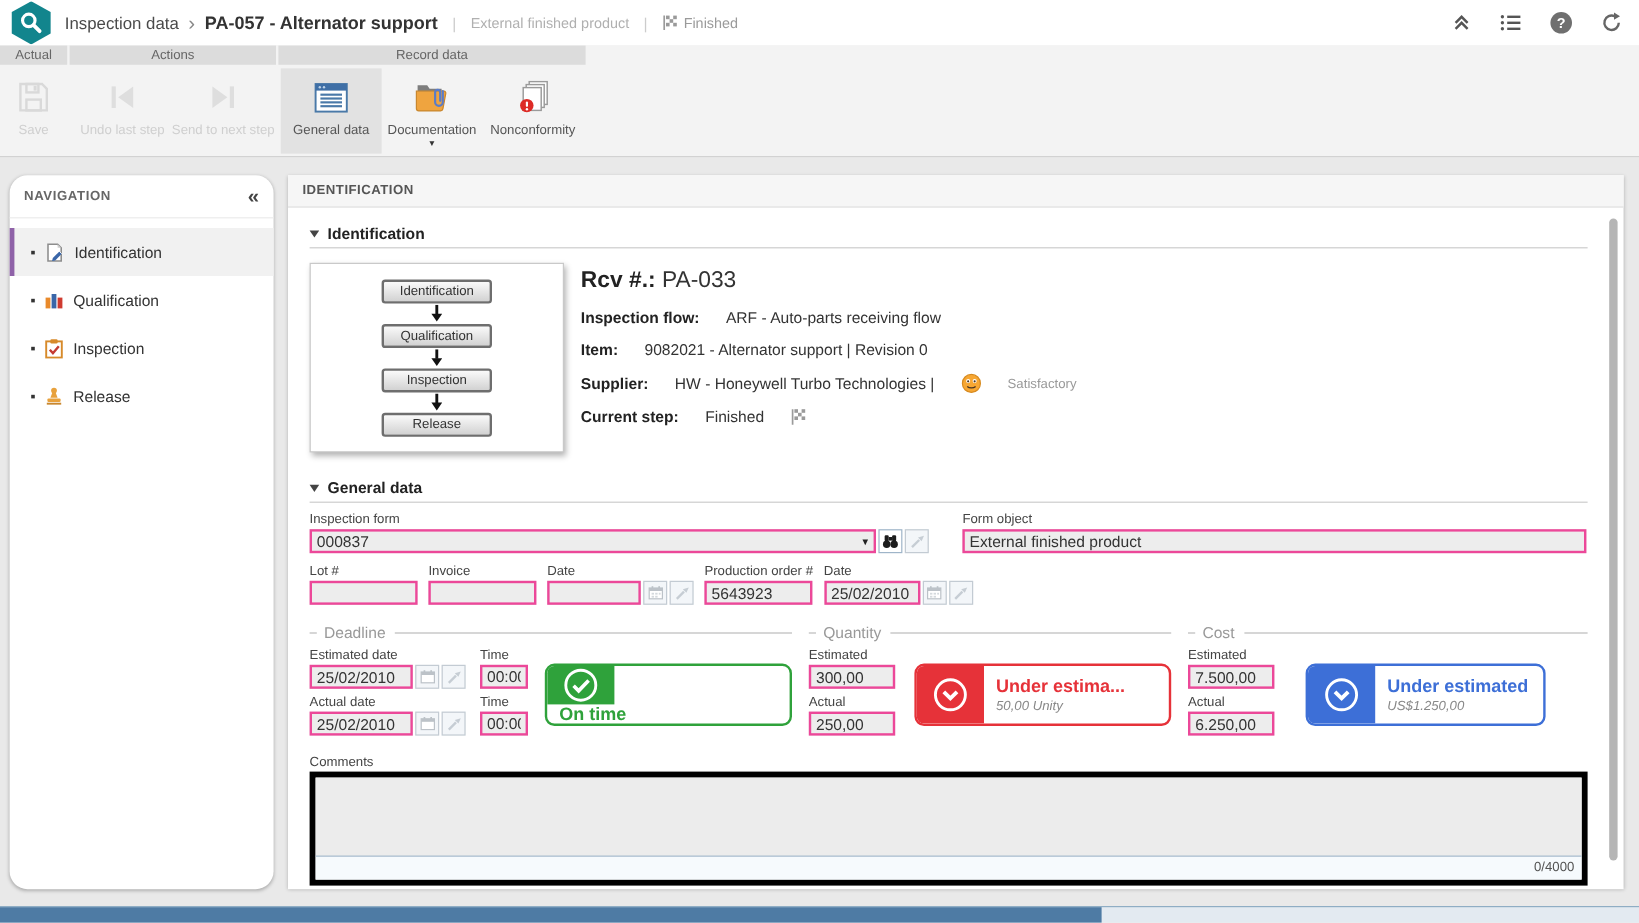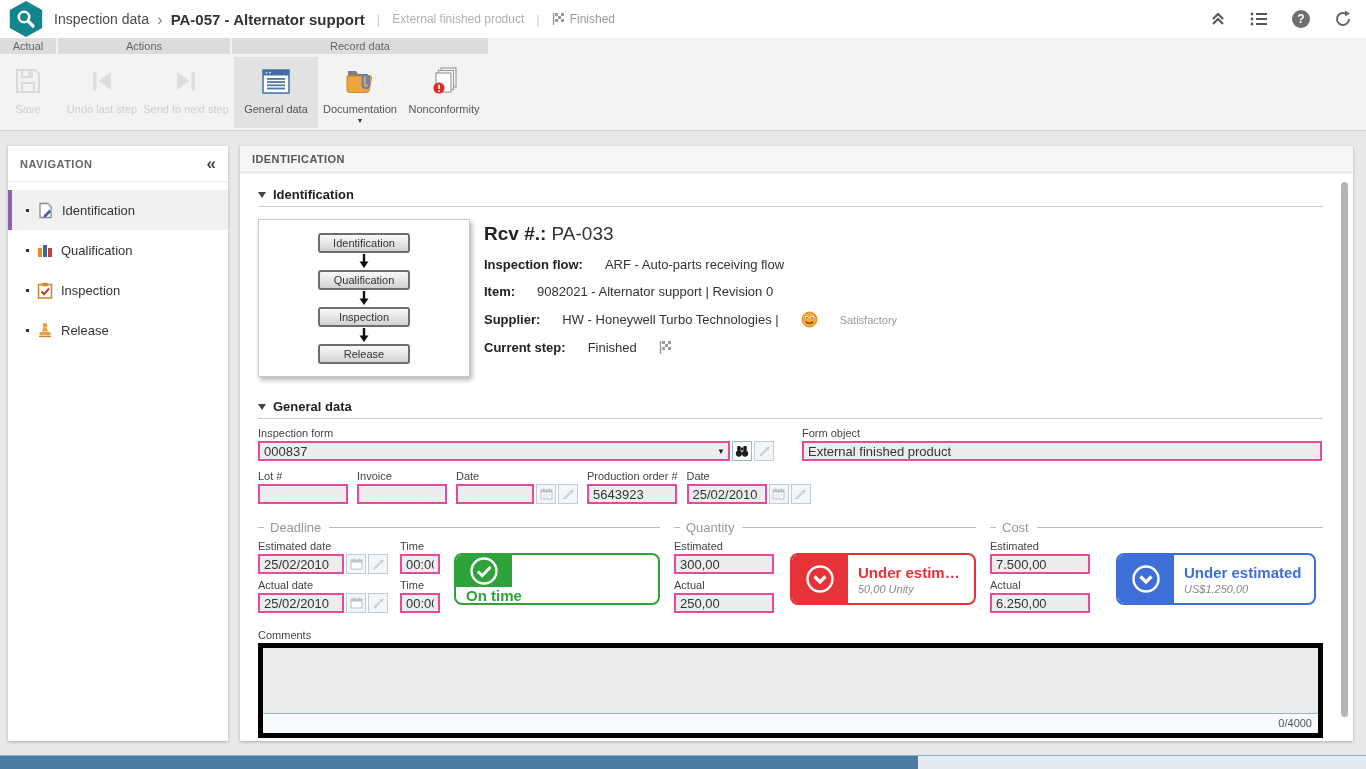--- a/index.html
+++ b/index.html
@@ -29,21 +29,21 @@
   .tbtn.disabled .tlabel { color:#cfcfcf; }
   .tbtn.selected { background:#e2e2e2; }
   .tbtn.narrow { width:52px; }
   .tbtn .drop-caret { font-size:7px; color:#333; margin-top:2px; }
 
   
   .workspace { position:absolute; top:131px; left:0; right:0; bottom:14px; display:flex; gap:12px; padding:15px 13px 14px 8px; }
   .panel { background:#fff; box-shadow:0 1px 3px rgba(0,0,0,.25); }
 
   
-  .nav-panel { width:220px; display:flex; flex-direction:column; }
+  .nav-panel { width:220px; display:flex; flex-direction:column;border-radius:15px; }
   .nav-head { height:36px; display:flex; align-items:center; padding:0 12px; border-bottom:1px solid #ececec; }
   .nav-title { font-size:11px; font-weight:bold; color:#666; letter-spacing:.5px; }
   .nav-collapse { margin-left:auto; font-size:17px; font-weight:bold; color:#444; cursor:pointer; }
   .nav-item { height:40px; display:flex; align-items:center; gap:8px; padding-left:14px; border-left:4px solid transparent; font-size:13px; color:#333; cursor:pointer; }
   .nav-item.active { background:#f1f1f1; border-left-color:#8f62a8; }
   .nav-bullet { width:3px; height:3px; background:#333; flex:0 0 auto; }
 
   
   .main-panel { flex:1; display:flex; flex-direction:column; position:relative; }
   .main-head { height:27px; background:#f6f6f6; border-bottom:1px solid #e0e0e0; display:flex; align-items:center; padding:0 12px; font-size:11px; font-weight:bold; color:#555; letter-spacing:.4px; }
@@ -68,21 +68,21 @@
   .flabel { font-size:11px; color:#444; display:block; margin-bottom:2px; white-space:nowrap; }
   .tb { height:20px; border:2px solid #ec4899; background:#ededed; font-size:13px; color:#333; padding:0 4px; font-family:"Liberation Sans",sans-serif; }
   .mini-btn { width:20px; height:20px; border:1px solid #c3cbd3; background:#f3f6f9; display:flex; align-items:center; justify-content:center; margin-left:2px; }
   .mini-btn.enabled { background:#fff; border-color:#9fb5c9; }
   .form-rowA { display:flex; margin-top:8px; }
   .sel-wrap { position:relative; }
   .sel-wrap .tb { width:472px; padding-right:16px; }
   .sel-caret { position:absolute; right:5px; top:6px; font-size:8px; color:#222; pointer-events:none; }
   .ctl-row { display:flex; align-items:flex-end; }
   .form-rowB { display:flex; gap:9px; margin-top:9px; align-items:flex-end; }
-  .w90 { width:90px; } .w78 { width:78px; } .w80 { width:80px; } .w86 { width:86px; } .w40 { width:40px; text-align:center; } .w88 { width:100px; } .w520 { width:520px; }
+  .w90 { width:90px; } .w78 { width:78px; } .w80 { width:80px; } .w86 { width:86px; } .w40 { width:40px; text-align:center; } .w88 { width:72px; } .w520 { width:520px; }
 
   
   .fs-row { display:flex; gap:14px; margin-top:16px; }
   .fs-legend { display:flex; align-items:center; font-size:13px; color:#999; }
   .fs-legend::before { content:""; width:6px; border-top:1px solid #bbb; margin-right:6px; }
   .fs-legend::after { content:""; flex:1; border-top:1px solid #bbb; margin-left:8px; }
   .fs-body { display:flex; margin-top:5px; }
   .vcol { display:flex; flex-direction:column; gap:5px; }
   .status-card { flex:1; height:52px; border-radius:8px; background:#fff; display:flex; overflow:hidden; align-self:flex-start; margin-top:13px; }
   .card-icon { width:56px; display:flex; align-items:center; justify-content:center; flex:0 0 auto; }

